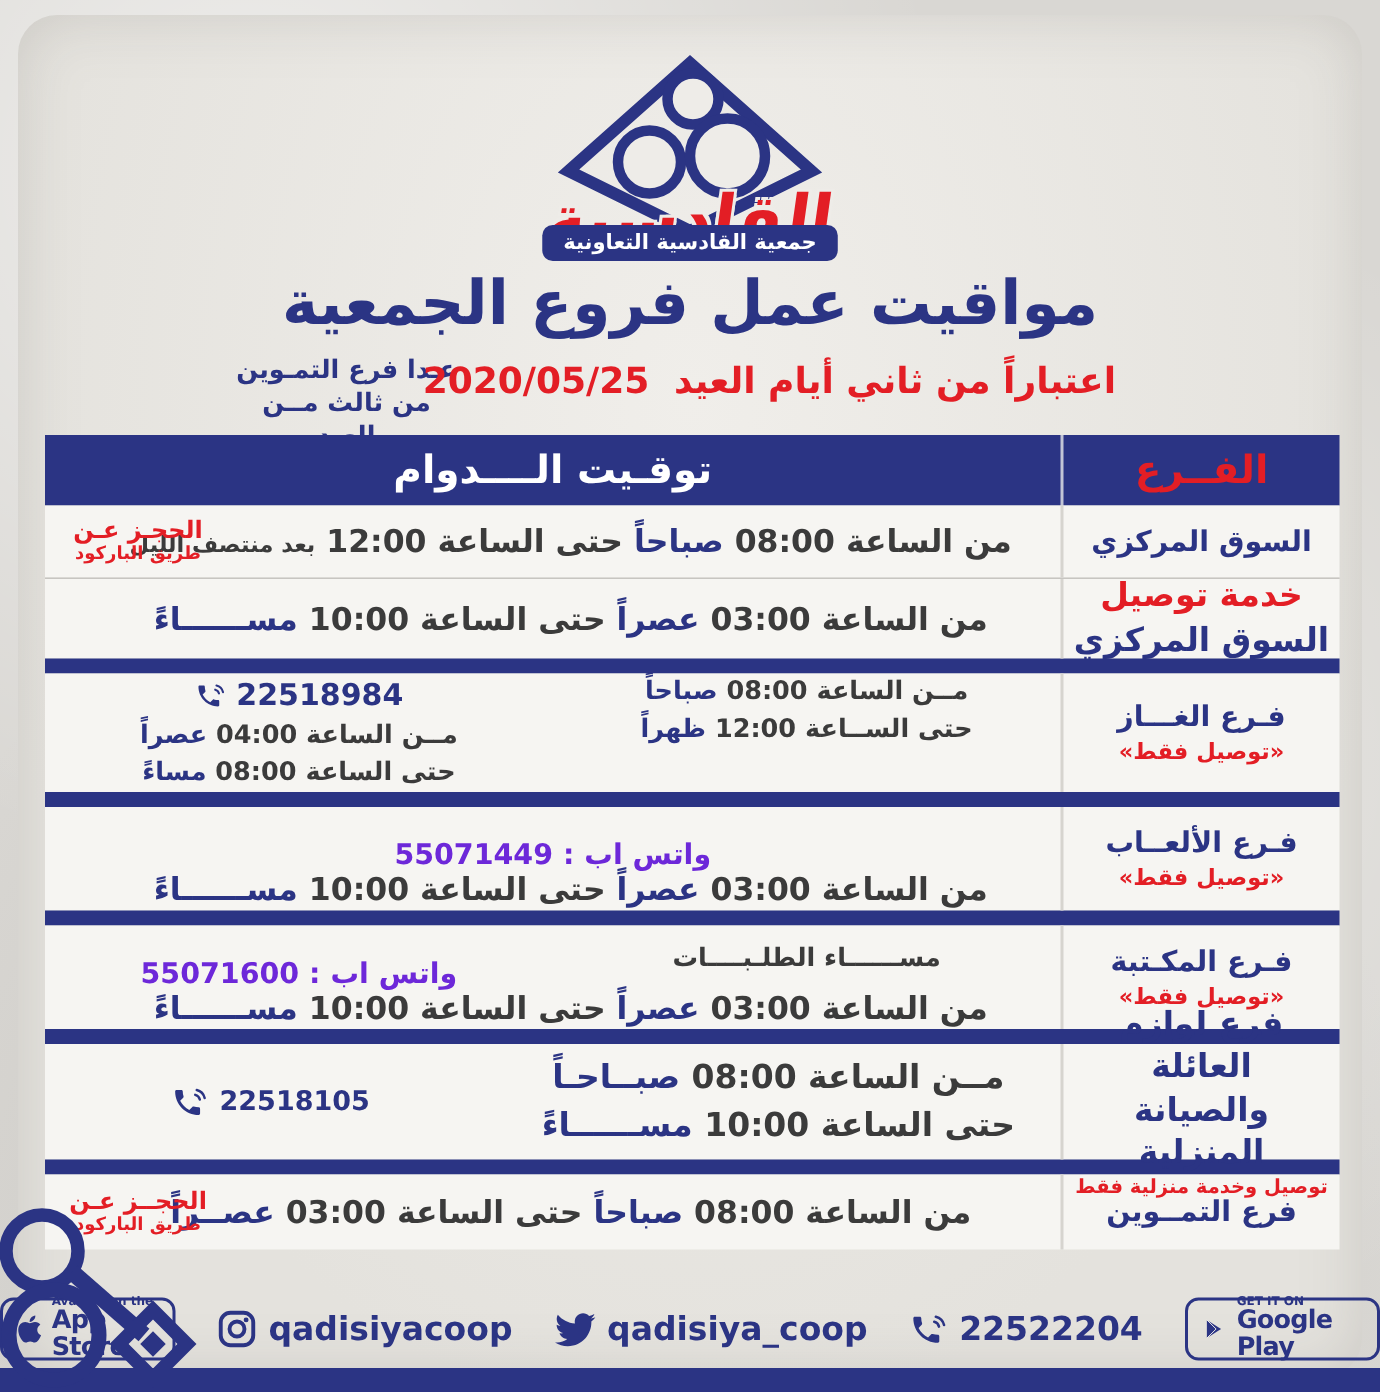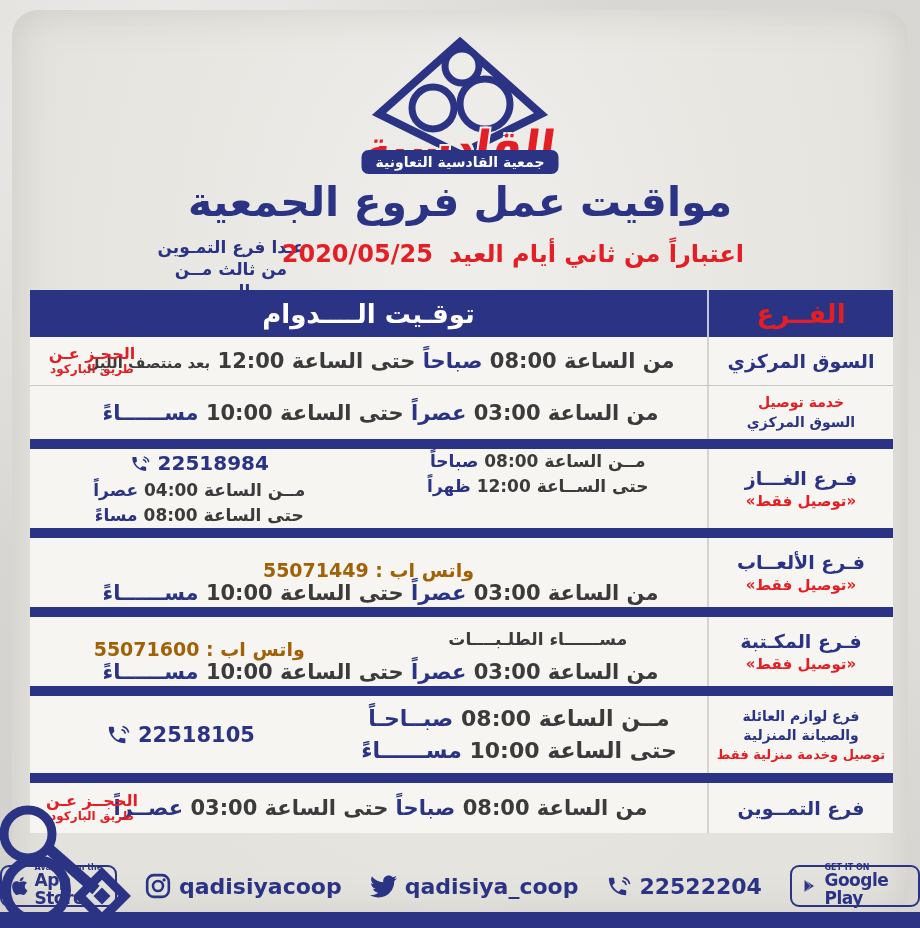--- a/index.html
+++ b/index.html
@@ -60,33 +60,33 @@
   }
   .content-cell { flex:1; position:relative; display:flex; flex-direction:column; justify-content:center; }
   .thead { background:#2b3484; height:47px; }
   .thead .branch-cell { border-left:2px solid rgba(246,245,242,.75); }
   .thead .bh { font-size:26px; font-weight:bold; color:#e31e25; }
   .thead .hh { font-size:26px; font-weight:bold; color:#ffffff; text-align:center; }
   .sep { height:10px; background:#2b3484; }
   .hairline { height:1px; background:#c7c5c1; }
 
   .bname  { font-size:19px; font-weight:bold; color:#2b3484; line-height:1.2; }
-  .bname2 { font-size:14px; font-weight:bold; line-height:1.25; }
+  .bname2 { font-size:22px; font-weight:bold; line-height:1.25; }
   .bnote  { font-size:15px; font-weight:bold; color:#e31e25; }
   .bnote-sm { font-size:13px; font-weight:bold; color:#e31e25; }
 
   .hline { text-align:center; font-weight:bold; font-size:21px; color:#3b3b3b;padding-left:24px; }
   .hline .sm { font-size:15px; }
   .hline3 { text-align:center; font-weight:bold; font-size:17px; color:#3b3b3b; line-height:1.45; }
   .big   { font-size:22px; }
   .twocol { display:flex; }
   .twocol > div { flex:1; }
   .phone-line { display:flex; direction:ltr; align-items:center; justify-content:center; gap:8px;
                 font-weight:bold; color:#2b3484; }
-  .whats { font-size:19px; font-weight:bold; color:#a16207; white-space:nowrap;margin-top:18px; }
+  .whats { font-size:19px; font-weight:bold; color:#6d28d9; white-space:nowrap;margin-top:18px; }
 
   .barcode-badge {
     position:absolute; left:6px; top:50%; transform:translateY(-50%);
     width:112px; text-align:center; color:#e31e25; font-weight:bold; line-height:1.15;
   }
   .barcode-badge .l1 { font-size:16px; }
   .barcode-badge .l2 { font-size:12px; }
 
   
   .footer {
@@ -278,21 +278,21 @@
           <div class="hline3 big" style="flex:1.25">
             <div>
               <span class="dark">مــن الساعة 08:00</span>
               <span class="navy">صبــاحـاً</span>
             </div>
             <div>
               <span class="dark">حتى الساعة 10:00</span>
               <span class="navy">مســــــاءً</span>
             </div>
           </div>
-          <div class="phone-line" style="font-size:21px">
+          <div class="phone-line" style="font-size:18px">
             <svg width="24" height="24" viewBox="0 0 26 24">
               <path d="M6.62 10.79c1.44 2.83 3.76 5.14 6.59 6.59l2.2-2.2c.27-.27.67-.36 1.02-.24 1.12.37 2.33.57 3.57.57.55 0 1 .45 1 1V20c0 .55-.45 1-1 1-9.39 0-17-7.61-17-17 0-.55.45-1 1-1h3.5c.55 0 1 .45 1 1 0 1.25.2 2.45.57 3.57.11.35.03.74-.25 1.02l-2.2 2.2z" fill="#2b3484"></path>
               <path d="M17.5 6.5c1.6.4 2.9 1.7 3.3 3.3" fill="none" stroke="#2b3484" stroke-width="1.8" stroke-linecap="round"></path>
               <path d="M18.6 3c2.8.7 5 2.9 5.7 5.7" fill="none" stroke="#2b3484" stroke-width="1.8" stroke-linecap="round"></path>
             </svg>
             <span>22518105</span>
           </div>
         </div>
       </div>
     </div>

